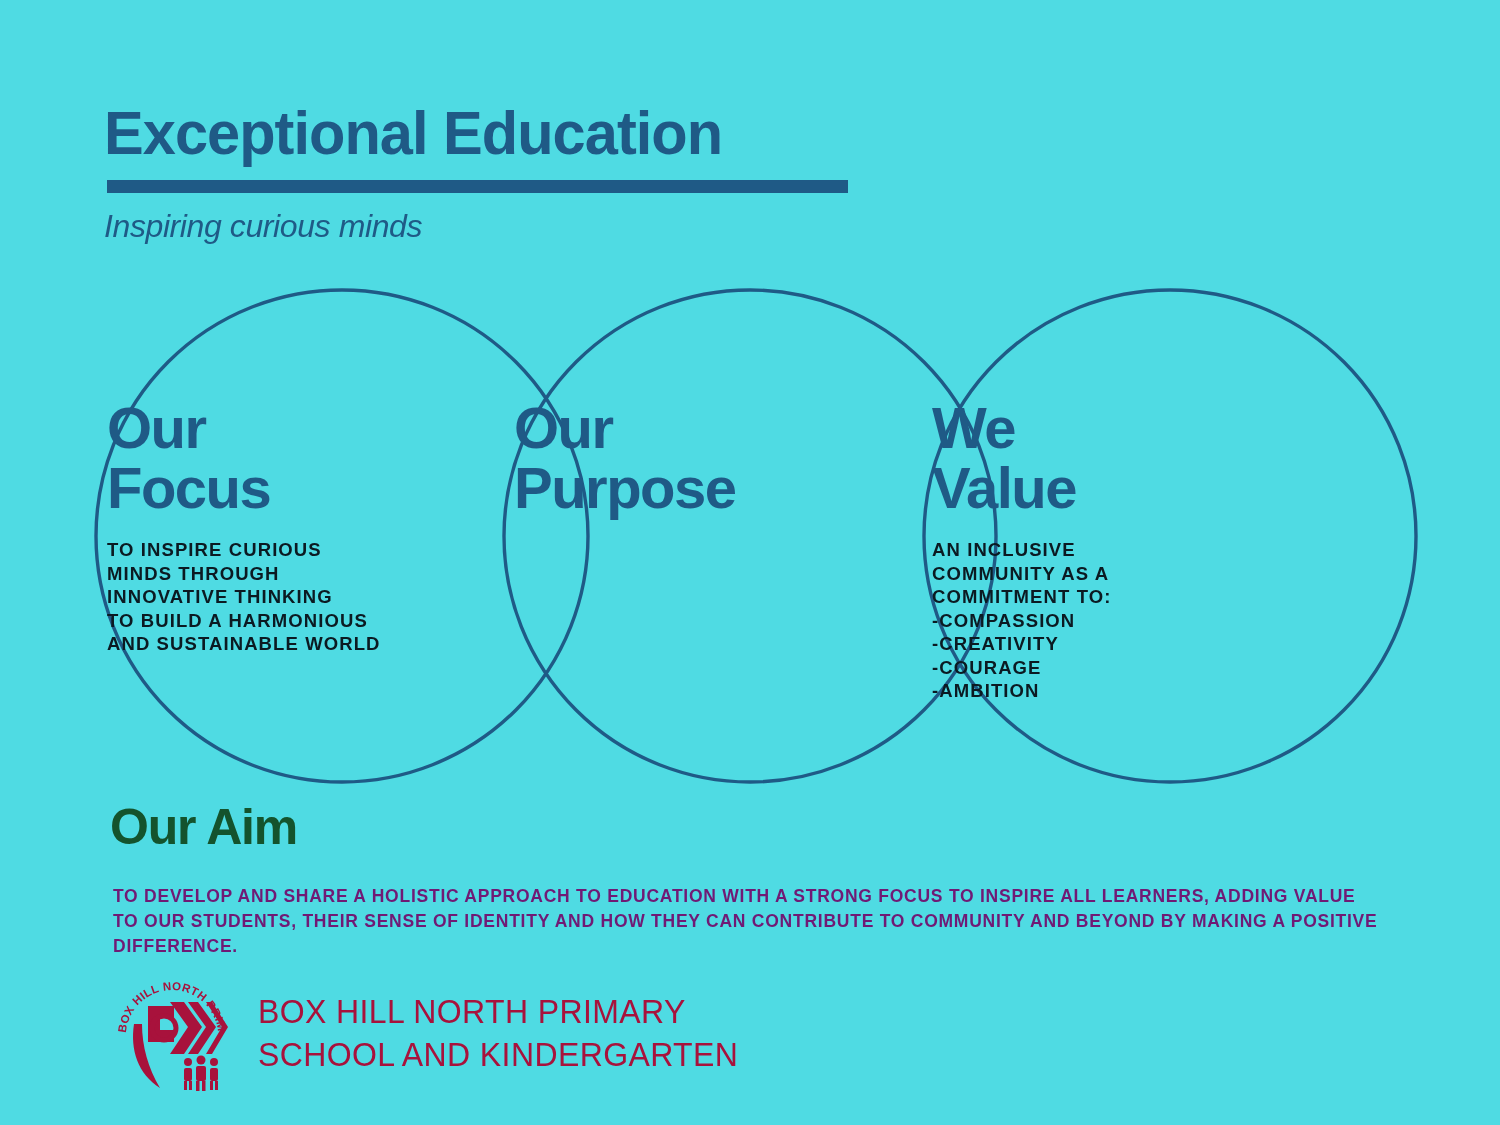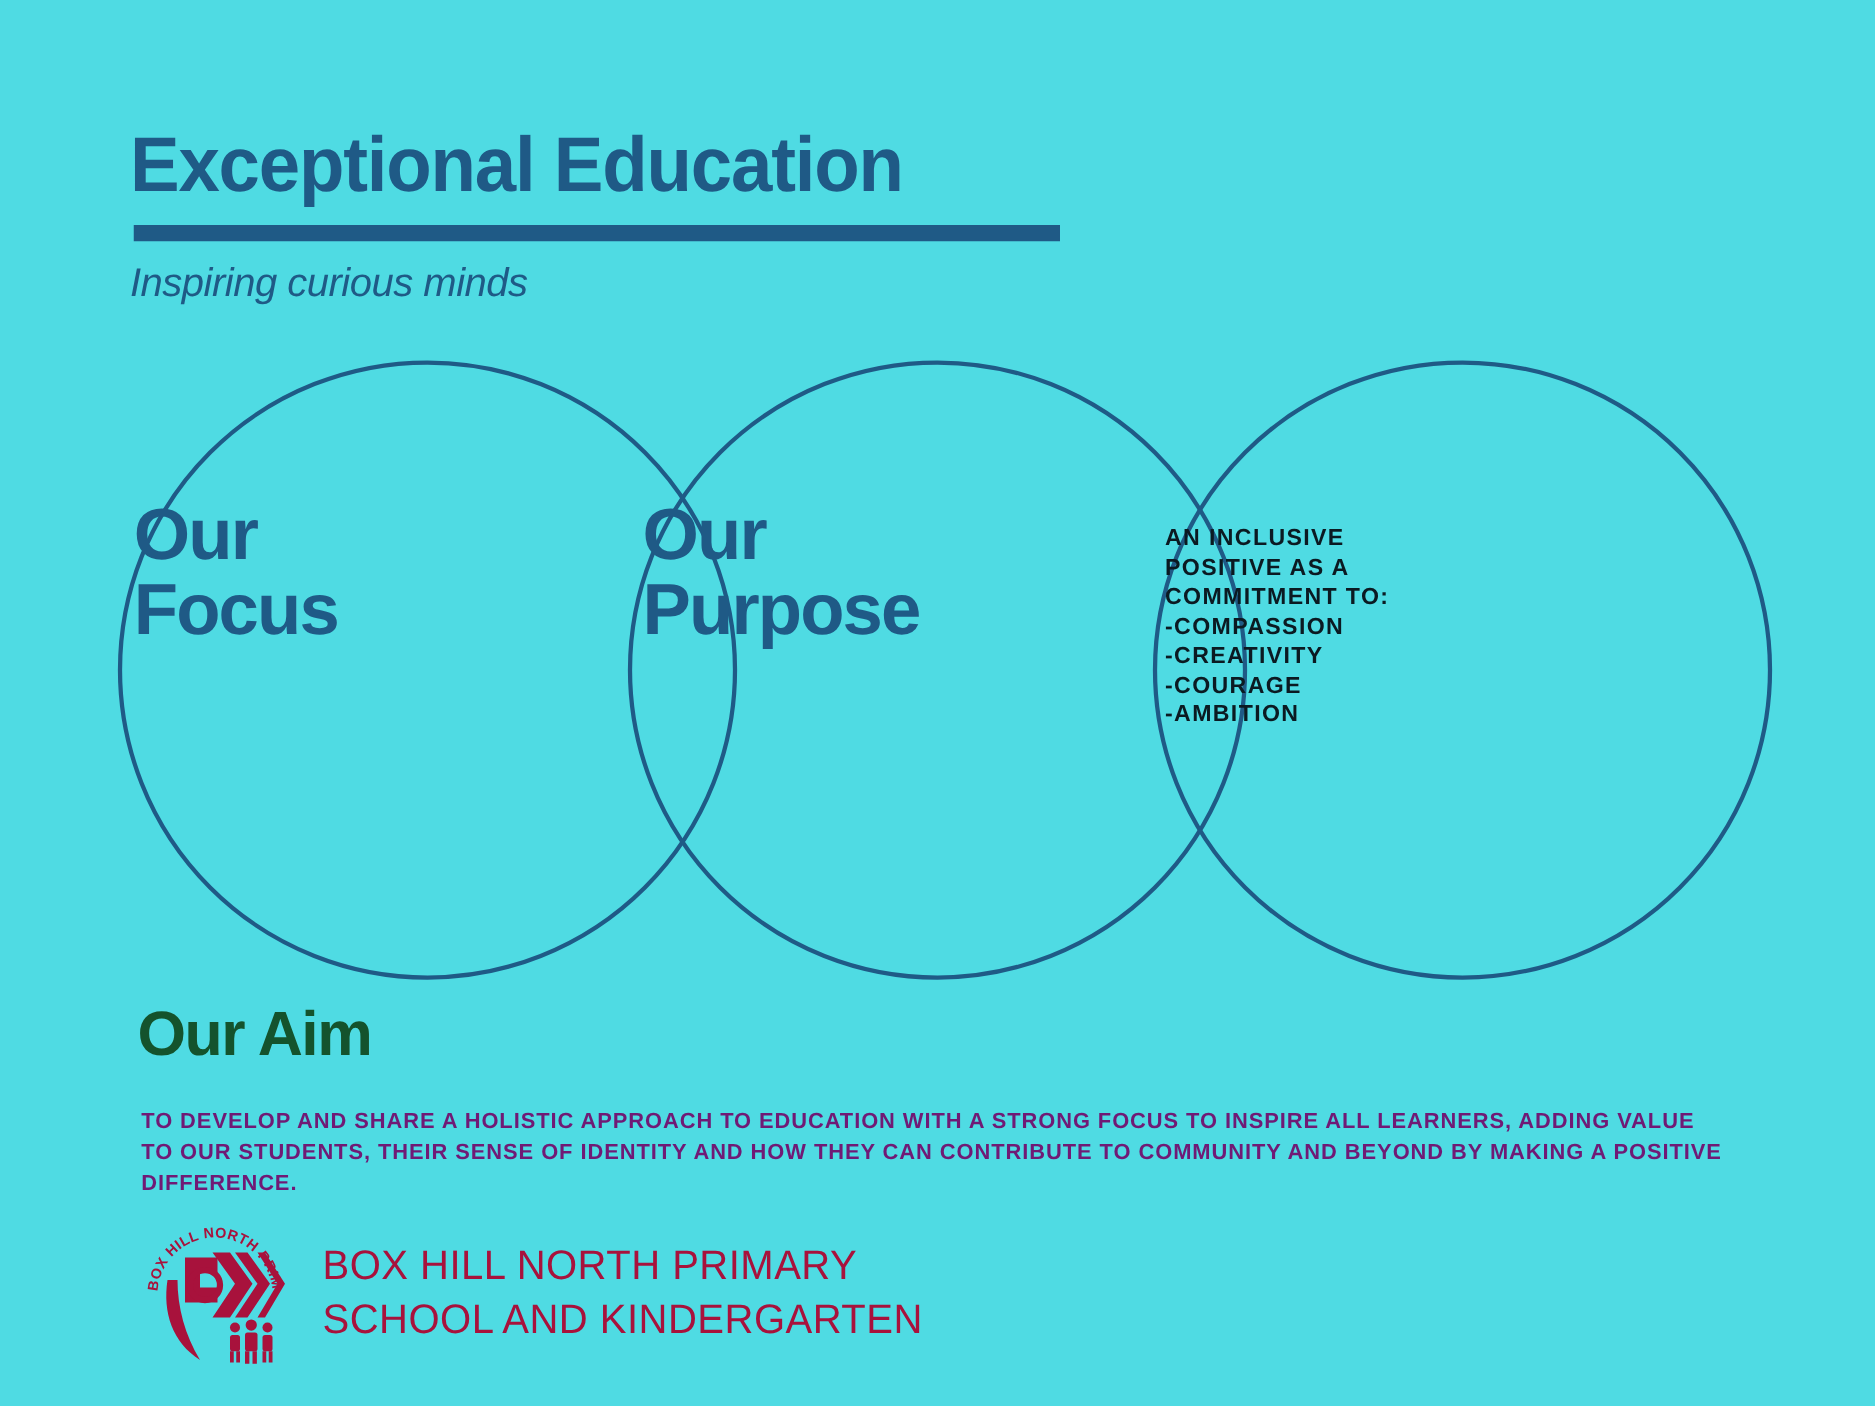--- a/index.html
+++ b/index.html
@@ -154,30 +154,37 @@
 
   <svg class="venn" viewBox="0 0 1500 1125">
     <circle cx="342" cy="536" r="246"></circle>
     <circle cx="750" cy="536" r="246"></circle>
     <circle cx="1170" cy="536" r="246"></circle>
   </svg>
 
   <div class="lobe lobe-1">
     <div class="lobe-title" style="white-space:pre-line">Our
 Focus</div>
+    <div class="lobe-body" style="white-space:pre-line">TO INSPIRE CURIOUS
+MINDS THROUGH
+INNOVATIVE THINKING
+TO BUILD A HARMONIOUS
+AND SUSTAINABLE WORLD</div>
   </div>
 
   <div class="lobe lobe-2">
     <div class="lobe-title" style="white-space:pre-line">Our
 Purpose</div>
   </div>
 
   <div class="lobe lobe-3">
+    <div class="lobe-title" style="white-space:pre-line">We
+Value</div>
     <div class="lobe-body" style="white-space:pre-line">AN INCLUSIVE
-POSITIVE AS A
+COMMUNITY AS A
 COMMITMENT TO:
 -COMPASSION
 -CREATIVITY
 -COURAGE
 -AMBITION</div>
   </div>
 
   <div class="aim-title">Our Aim</div>
   <div class="aim-body">TO DEVELOP AND SHARE A HOLISTIC APPROACH TO EDUCATION WITH A STRONG FOCUS TO INSPIRE ALL LEARNERS, ADDING VALUE TO OUR STUDENTS, THEIR SENSE OF IDENTITY AND HOW THEY CAN CONTRIBUTE TO COMMUNITY AND BEYOND BY MAKING A POSITIVE DIFFERENCE.</div>
 

